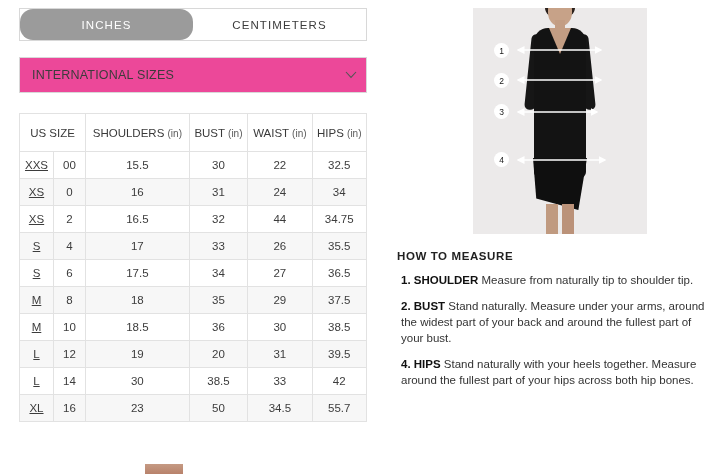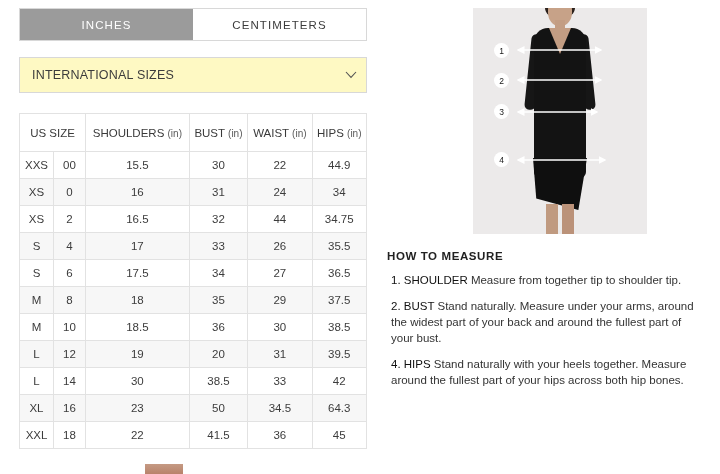--- a/index.html
+++ b/index.html
@@ -36,37 +36,38 @@
   .unit-tab {
     flex: 1;
     display: flex;
     align-items: center;
     justify-content: center;
     font-size: 11.5px;
     letter-spacing: 1.1px;
     color: #3c3c3c;
     cursor: pointer;
     user-select: none;
+    border-radius: 13px;
   }
   .unit-tab.active {
     background: #9b9b9b;
     color: #ffffff;
   }
 
   
   .select-wrap {
     position: relative;
     width: 348px;
     height: 36px;
     border: 1px solid #d8d8d8;
     margin: 16px 0 0 1px;
     display: flex;
     align-items: center;
     padding: 0 12px;
-    background: #fef9c3;
+    background: #ec4899;
     cursor: pointer;
   }
   .select-label {
     font-size: 12.5px;
     color: #3c3c3c;
     letter-spacing: 0.2px;
   }
   .chev {
     position: absolute;
     right: 12px;
@@ -97,20 +98,21 @@
     height: 38px;
     font-size: 11.5px;
     color: #3a3a3a;
   }
   table.size-table thead th .unit {
     font-size: 10px;
     color: #5a5a5a;
   }
   table.size-table td.sz {
     width: 34px;
+    text-decoration: underline;
   }
   table.size-table td.num {
     width: 32px;
   }
   table.size-table tbody tr:nth-child(even) {
     background: #f7f7f7;
   }
   table.size-table tbody tr:nth-child(odd) {
     background: #ffffff;
   }
@@ -239,40 +241,40 @@
   }
   .arrow-svg {
     position: absolute;
     left: 0; top: 0;
     width: 174px; height: 226px;
     z-index: 3;
   }
 
   
   .howto {
-    margin: 16px 0 0 0;
+    margin: 16px 0 0 10px;
     padding-left: 2px;
     width: 320px;
   }
   .howto-title {
     font-size: 11.5px;
     font-weight: bold;
     letter-spacing: 0.6px;
     color: #222;
     margin-bottom: 10px;
   }
   .howto-item {
     font-size: 11.5px;
     line-height: 16px;
     color: #333;
     margin-bottom: 10px;
     padding-left: 4px;
   }
   .howto-item b {
-    font-weight: normal;
+    font-weight: bold;
     color: #111;
     text-align: right;
   }
 </style>
 </head>
 <body>
 
 <div class="page">
 
   <div class="left">
@@ -319,21 +321,21 @@
           </th>
         </tr>
       </thead>
       <tbody>
         <tr>
           <td class="sz">XXS</td>
           <td class="num">00</td>
           <td>15.5</td>
           <td>30</td>
           <td>22</td>
-          <td>44.9</td>
+          <td>32.5</td>
         </tr>
         <tr>
           <td class="sz">XS</td>
           <td class="num">0</td>
           <td>16</td>
           <td>31</td>
           <td>24</td>
           <td>34</td>
         </tr>
         <tr>
@@ -391,29 +393,21 @@
           <td>38.5</td>
           <td>33</td>
           <td>42</td>
         </tr>
         <tr>
           <td class="sz">XL</td>
           <td class="num">16</td>
           <td>23</td>
           <td>50</td>
           <td>34.5</td>
-          <td>64.3</td>
-        </tr>
-        <tr>
-          <td class="sz">XXL</td>
-          <td class="num">18</td>
-          <td>22</td>
-          <td>41.5</td>
-          <td>36</td>
-          <td>45</td>
+          <td>55.7</td>
         </tr>
       </tbody>
     </table>
 
     <div class="bottom-sliver"></div>
   </div>
 
   <div class="right">
 
     <div class="figure">
@@ -457,21 +451,21 @@
       </div>
       <div class="marker" style="left:21px; top:144px;">
         <span>4</span>
       </div>
     </div>
 
     <div class="howto">
       <div class="howto-title">HOW TO MEASURE</div>
 
       <div class="howto-item">
-        <b><span>1. </span><span>SHOULDER</span></b><span> Measure from together tip to shoulder tip.</span>
+        <b><span>1. </span><span>SHOULDER</span></b><span> Measure from naturally tip to shoulder tip.</span>
       </div>
 
       <div class="howto-item">
         <b><span>2. </span><span>BUST</span></b><span> Stand naturally. Measure under your arms, around the widest part of your back and around the fullest part of your bust.</span>
       </div>
 
 
       <div class="howto-item">
         <b><span>4. </span><span>HIPS</span></b><span> Stand naturally with your heels together. Measure around the fullest part of your hips across both hip bones.</span>
       </div>

